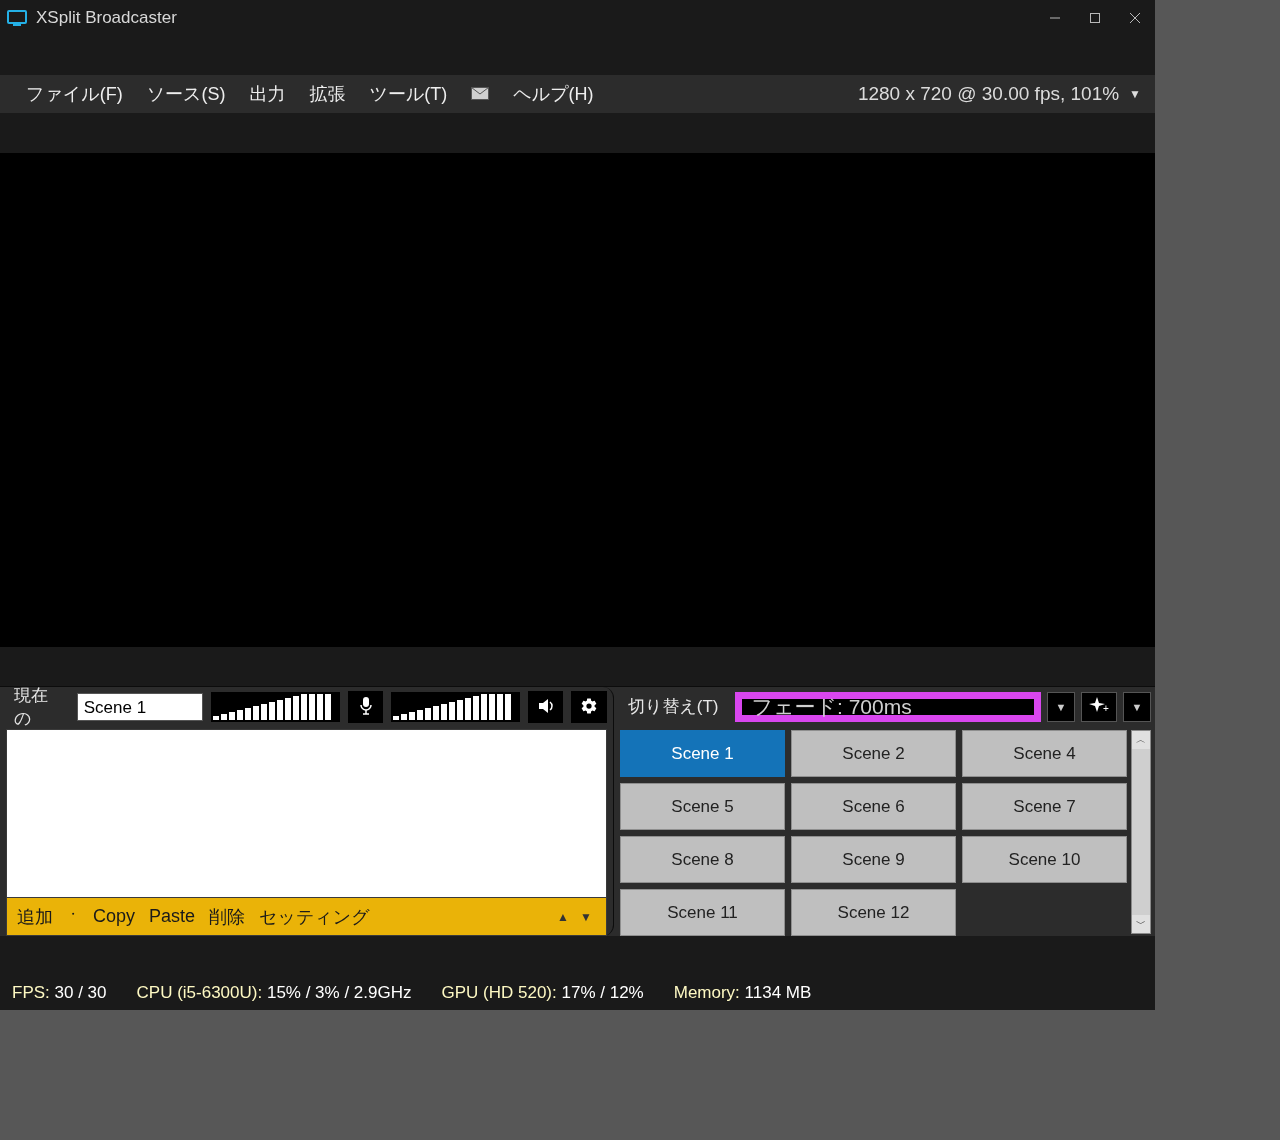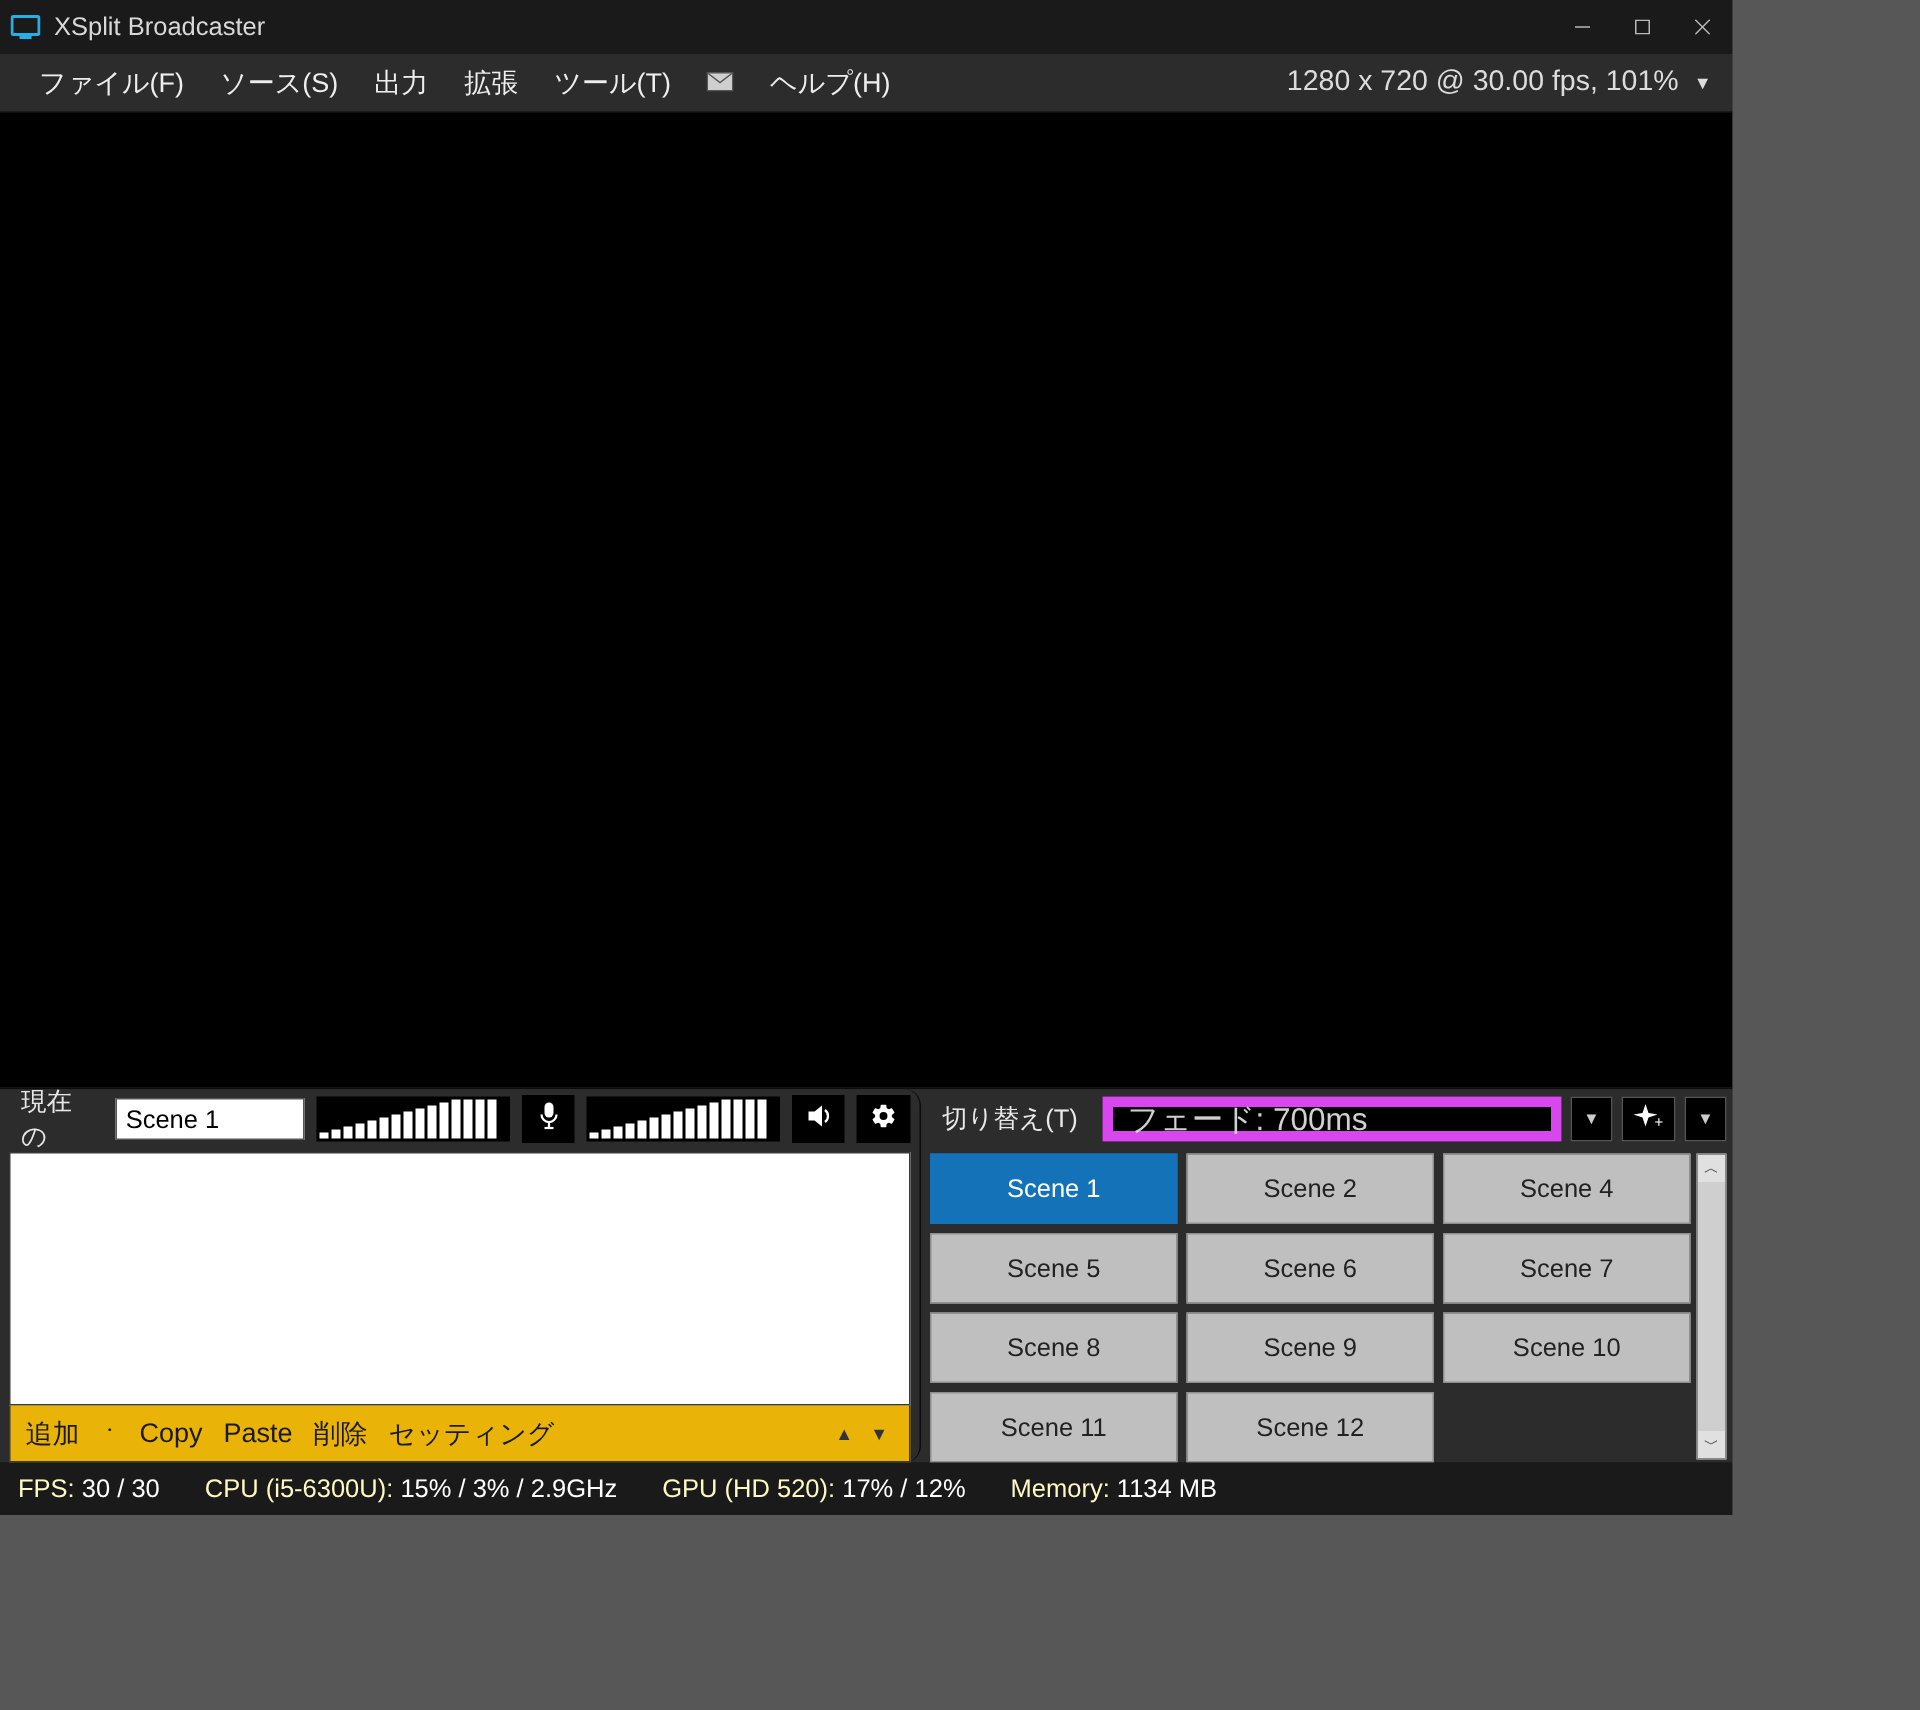--- a/index.html
+++ b/index.html
@@ -11,20 +11,21 @@
     overflow: hidden;
     color: #e8e8e8;
     font-size: 15px;
   }
   .window {
     width: 1155px;
     height: 1010px;
     background: #1a1a1a;
     display: flex;
     flex-direction: column;
+    gap: 39px;
   }
   
   .titlebar {
     height: 36px;
     background: #1a1a1a;
     display: flex;
     align-items: center;
     padding-left: 6px;
   }
   .titlebar .logo {

